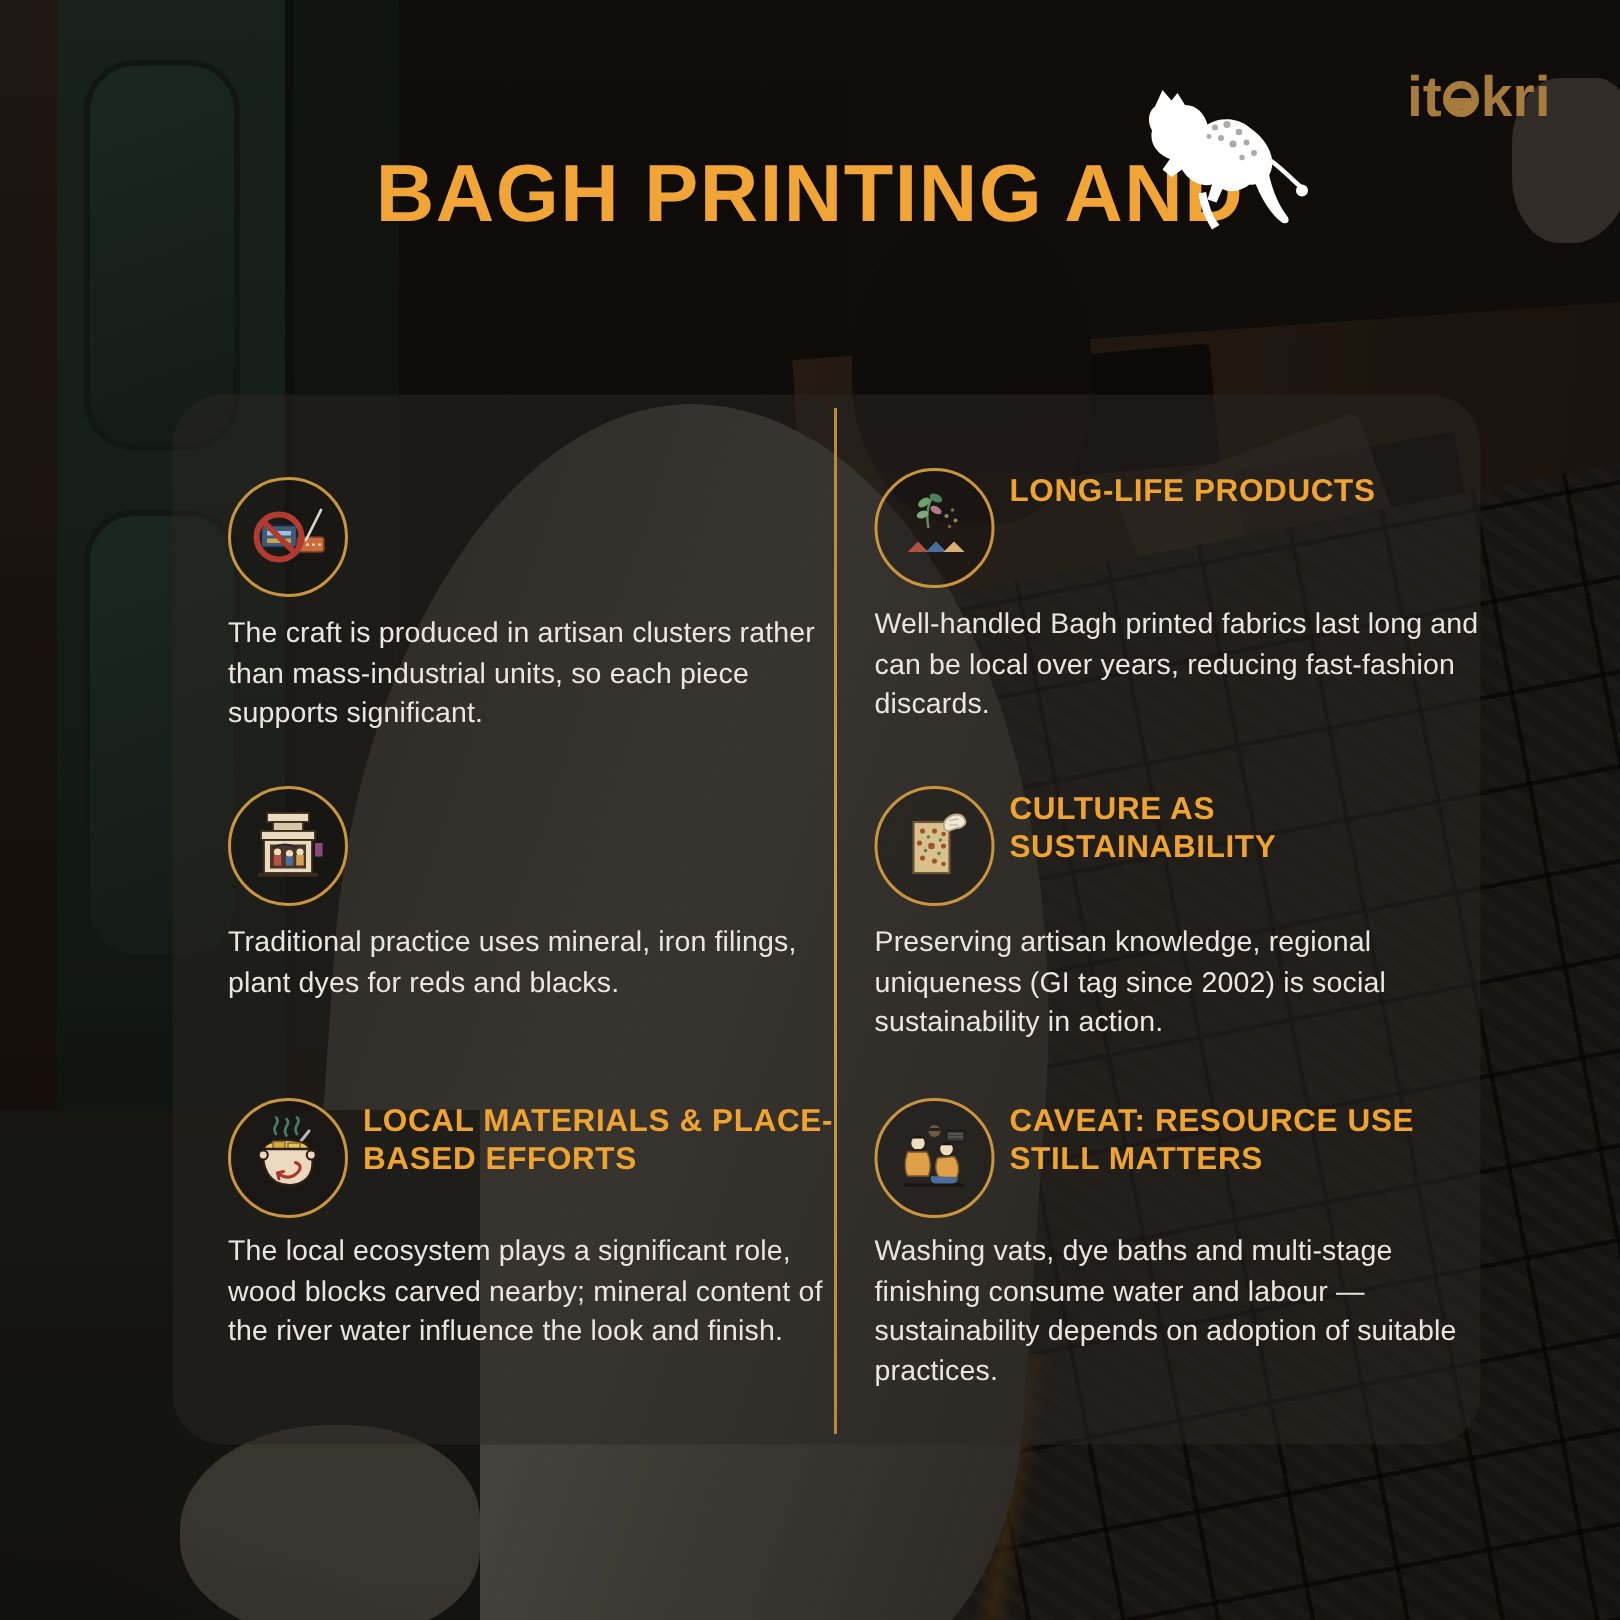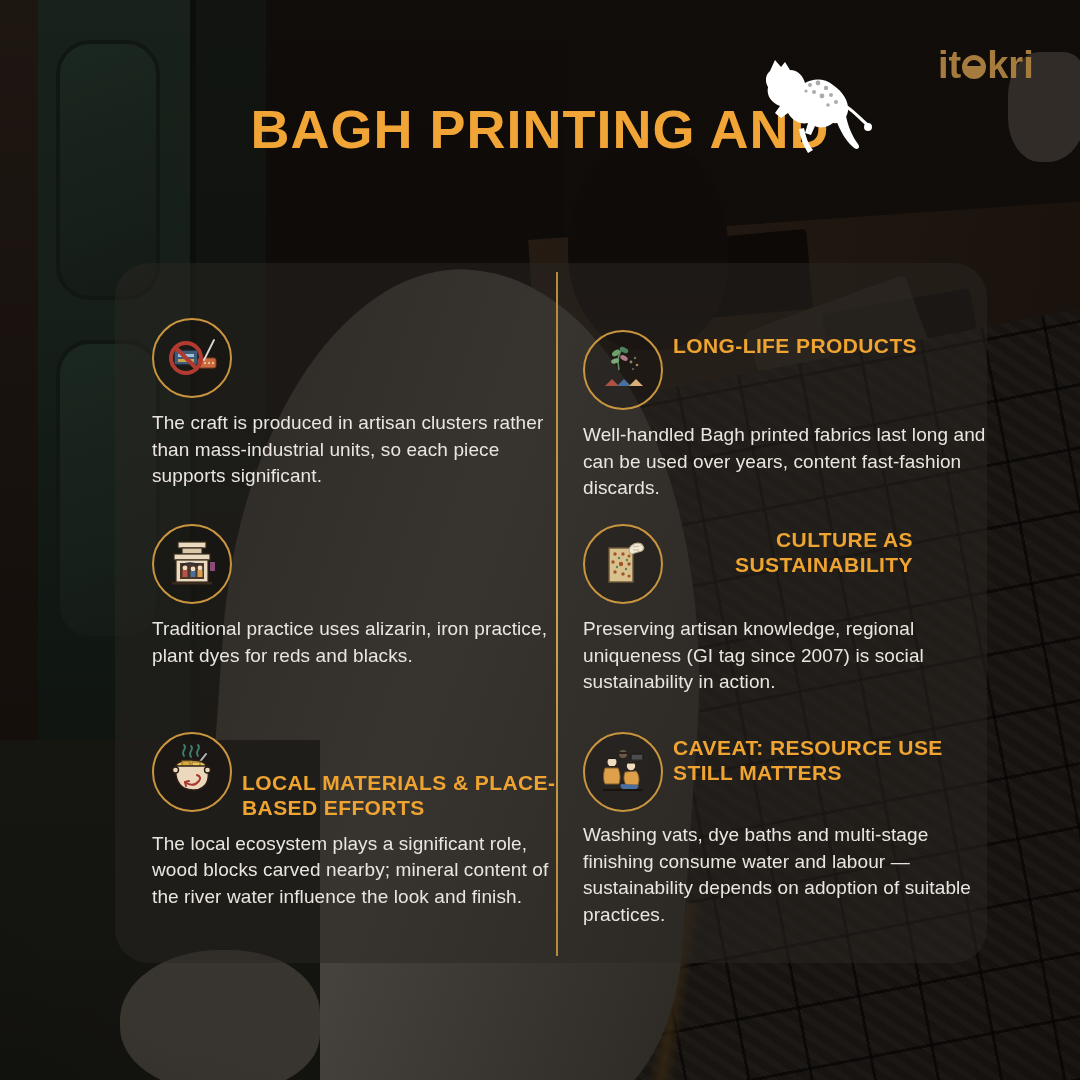--- a/index.html
+++ b/index.html
@@ -76,33 +76,33 @@
     text-transform:uppercase; }
   .brand { position:absolute; left:938px; top:44px; width:130px; 
     font-weight:800; font-size:38px; color:#A57B3E; letter-spacing:0; }
   .brand .o-glyph { display:inline-block; width:24px; height:24px; border:5px solid #A57B3E;
     border-radius:50%; background:linear-gradient(180deg, transparent 46%, #A57B3E 46%);
     margin:0 1px; transform:translateY(1px); }
   .tiger { position:absolute; left:748px; top:55px; width:135px; height:112px; }
 
   
   .section { position:absolute; width:404px; }
-  .s1 { left:152px; top:318px; } .s2 { left:583px; top:330px; }
+  .s1 { left:152px; top:318px; } .s2 { left:583px; top:312px; }
   .s3 { left:152px; top:524px; } .s4 { left:583px; top:524px; }
   .s5 { left:152px; top:732px; } .s6 { left:583px; top:732px; }
   .sec-head { display:flex; align-items:flex-start; gap:10px; }
   .icon-circle { flex:0 0 80px; width:80px; height:80px; border:2px solid #C9953F;
     border-radius:50%; background:rgba(12,9,6,.25); display:flex; align-items:center; justify-content:center; }
   .sec-heading { padding-top:4px; font-weight:800; font-size:21px; line-height:1.18;
     letter-spacing:.4px; color:#EFA431; text-transform:uppercase; }
   .s1 .sec-heading { max-width:300px; }
   .s2 .sec-heading { max-width:300px; }
   .s3 .sec-heading { max-width:330px; }
-  .s4 .sec-heading { max-width:240px;text-align:right; }
-  .s5 .sec-heading { max-width:330px;margin-top:35px; }
+  .s4 .sec-heading { max-width:240px; }
+  .s5 .sec-heading { max-width:330px; }
   .s6 .sec-heading { max-width:300px; }
   .sec-body { margin-top:12px; font-size:19px; line-height:1.4; color:#EAE6DF; letter-spacing:.1px; }
   .s5 .sec-body, .s6 .sec-body { margin-top:10px; }
 </style>
 </head>
 <body>
 
 <div id="canvas">
 
   <div class="photo">
@@ -201,21 +201,21 @@
             <circle cx="42" cy="18" r="1.2" fill="#6a7a5a"></circle>
           <circle cx="44" cy="25" r="1.3" fill="#9a8a5a"></circle>
             <circle cx="40" cy="29" r="1.1" fill="#7a6a4a"></circle>
           <path d="M12,46 L19,39 L26,46 Z" fill="#B05040"></path>
           <path d="M24,46 L31,39 L38,46 Z" fill="#4A6F9F"></path>
           <path d="M36,46 L43,39 L50,46 Z" fill="#D8B078"></path>
         </svg>
       </div>
       <div class="sec-heading">LONG-LIFE PRODUCTS</div>
     </div>
-    <div class="sec-body">Well-handled Bagh printed fabrics last long and can be used over years, content fast-fashion discards.</div>
+    <div class="sec-body">Well-handled Bagh printed fabrics last long and can be local over years, reducing fast-fashion discards.</div>
   </div>
 
   <div class="section s3">
     <div class="sec-head">
       <div class="icon-circle">
         <svg viewBox="0 0 60 60" width="60" height="60">
           <rect x="16" y="8" width="28" height="6" fill="#EADBC0" stroke="#3a2b1d" stroke-width="1.2"></rect>
           <rect x="20" y="14" width="20" height="6" fill="#D9C8A8" stroke="#3a2b1d" stroke-width="1.2"></rect>
           <rect x="12" y="20" width="36" height="6" fill="#EADBC0" stroke="#3a2b1d" stroke-width="1.2"></rect>
           <rect x="14" y="26" width="32" height="22" fill="#EADBC0" stroke="#3a2b1d" stroke-width="1.2"></rect>
@@ -225,21 +225,21 @@
           <circle cx="31" cy="35" r="2.4" fill="#F0DDC0"></circle>
             <rect x="28.5" y="37" width="5" height="6" fill="#4A6F9F"></rect>
           <circle cx="38" cy="34" r="2.4" fill="#F0DDC0"></circle>
             <rect x="35.5" y="36" width="5" height="7" fill="#D8A04E"></rect>
           <path d="M20,31 q8,-4 16,0" stroke="#2a2a3a" stroke-width="1.4" fill="none"></path>
           <rect x="48" y="28" width="5" height="9" fill="#8a4a7a"></rect>
           <rect x="10" y="48" width="40" height="2.5" fill="#3a2b1d"></rect>
         </svg>
       </div>
     </div>
-    <div class="sec-body">Traditional practice uses alizarin, iron practice, plant dyes for reds and blacks.</div>
+    <div class="sec-body">Traditional practice uses mineral, iron filings, plant dyes for reds and blacks.</div>
   </div>
 
   <div class="section s4">
     <div class="sec-head">
       <div class="icon-circle">
         <svg viewBox="0 0 60 60" width="60" height="60">
           <rect x="16" y="14" width="24" height="34" fill="#D8C18C" stroke="#6B5638" stroke-width="1.4"></rect>
           <g fill="#A0522D">
             <circle cx="22" cy="20" r="1.7"></circle>
               <circle cx="30" cy="20" r="1.7"></circle>
@@ -256,21 +256,21 @@
               <circle cx="34" cy="26" r="1.2"></circle>
             <circle cx="24" cy="33" r="1.2"></circle>
               <circle cx="33" cy="35" r="1.2"></circle>
             </g>
           <path d="M38,12 C42,8 48,8 50,12 C52,15 49,18 45,18 L39,20 C36,20 35,15 38,12 Z" fill="#F2EAD8" stroke="#b8a888" stroke-width="1.2"></path>
           <path d="M40,13 l6,-1 M40,16 l6,0" stroke="#c8b898" stroke-width="1"></path>
         </svg>
       </div>
       <div class="sec-heading">CULTURE AS SUSTAINABILITY</div>
     </div>
-    <div class="sec-body">Preserving artisan knowledge, regional uniqueness (GI tag since 2007) is social sustainability in action.</div>
+    <div class="sec-body">Preserving artisan knowledge, regional uniqueness (GI tag since 2002) is social sustainability in action.</div>
   </div>
 
   <div class="section s5">
     <div class="sec-head">
       <div class="icon-circle">
         <svg viewBox="0 0 60 60" width="60" height="60">
           <g stroke="#3E7F6F" stroke-width="1.8" fill="none" stroke-linecap="round">
             <path d="M22,14 q-2,-3 0,-6 q2,-3 0,-5"></path>
             <path d="M29,15 q-2,-3 0,-6 q2,-3 0,-5"></path>
             <path d="M36,14 q-2,-3 0,-6 q2,-3 0,-5"></path>

